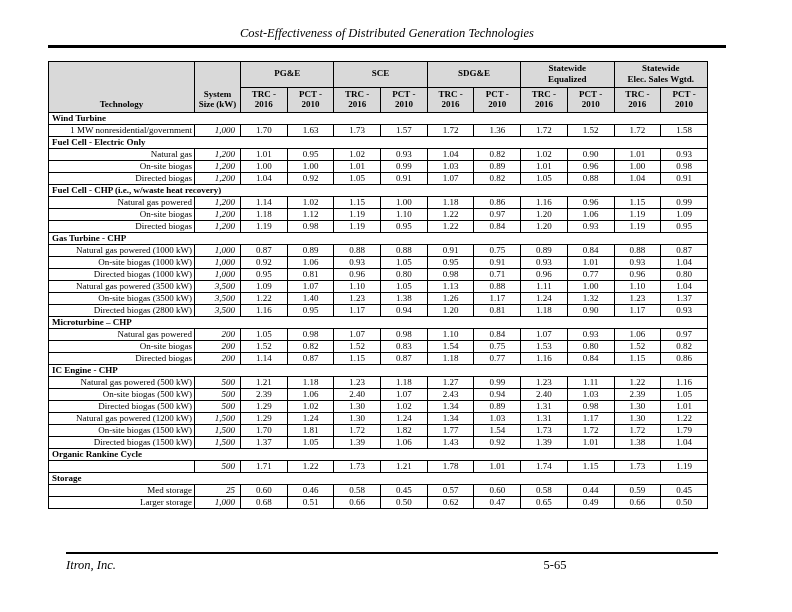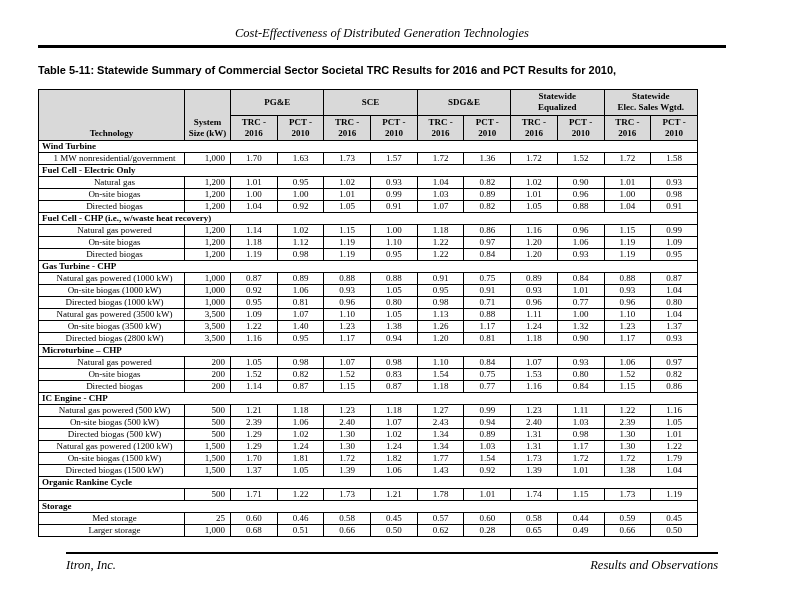--- a/index.html
+++ b/index.html
@@ -1,20 +1,20 @@
 <!DOCTYPE html>
 <html><head>
 <meta charset="utf-8">
 <style>
   * { margin:0; padding:0; box-sizing:border-box; }
   html,body { background:#ffffff; }
   .page {
     width:792px; height:612px; background:#ffffff; position:relative;
     font-family:"Liberation Serif", serif; color:#000;
-    padding:26px 66px 0 38px; overflow:hidden;
+    padding:26px 66px 0 48px; overflow:hidden;
   }
   .running-header {
     text-align:center; font-style:italic; font-size:12.5px;
     padding-bottom:4px; border-bottom:3px solid #000;
   }
   .doc-title {
     font-family:"Liberation Sans", sans-serif; font-weight:bold;
     font-size:11px; margin:13px 0 9px 0; line-height:1.75;
   }
   .doc-title div { white-space:nowrap; }
@@ -28,41 +28,40 @@
     font-size:9px; line-height:1.2; white-space:pre-line; padding:1px 0 2px 0;
   }
   .results-table thead th.tech-h { vertical-align:bottom; padding-bottom:2px; }
   .results-table thead th.size-h { vertical-align:bottom; padding-bottom:2px; }
   .results-table thead th.group-h { vertical-align:middle; }
   .results-table thead th.sub-h { vertical-align:middle; }
   .results-table tbody td { height:12px; line-height:1.1; padding:0 2px; }
   .results-table tr.section-row td {
     font-weight:bold; text-align:left; padding-left:3px;
   }
-  .results-table tr.data-row td.tech { text-align:center; padding-left:8px; }
-  .results-table tr.data-row td.size { text-align:right; padding-right:5px; }
+  .results-table tr.data-row td.tech { text-align:right; padding-left:8px; }
+  .results-table tr.data-row td.size { text-align:right; padding-right:5px;font-style:italic; }
   .results-table tr.data-row td.val { text-align:center; }
   .running-footer {
     position:absolute; left:66px; right:74px; top:552px;
     border-top:2px solid #000; padding-top:4px;
     display:flex; font-size:12.5px;
   }
   .running-footer .f-left  { flex:1; text-align:left; font-style:italic; }
   .running-footer .f-center{ flex:1; text-align:center; }
   .running-footer .f-right { flex:1; text-align:right; font-style:italic; }
 </style>
 </head>
 <body>
 
 <div class="page">
 
   <div class="running-header">Cost-Effectiveness of Distributed Generation Technologies</div>
 
   <div class="doc-title">
-    <div>Table 5-11:  Statewide Summary of Commercial Sector Societal TRC Results for 2016 and PCT Results for 2010,</div>
   </div>
 
   <table class="results-table">
     <colgroup>
       <col style="width:146px">
       <col style="width:46px">
       <col>
         <col>
         <col>
         <col>
@@ -471,27 +470,27 @@
           <td class="val">0.45</td>
         </tr>
         <tr class="data-row">
           <td class="tech">Larger storage</td>
           <td class="size">1,000</td>
           <td class="val">0.68</td>
           <td class="val">0.51</td>
           <td class="val">0.66</td>
           <td class="val">0.50</td>
           <td class="val">0.62</td>
-          <td class="val">0.28</td>
+          <td class="val">0.47</td>
           <td class="val">0.65</td>
           <td class="val">0.49</td>
           <td class="val">0.66</td>
           <td class="val">0.50</td>
         </tr>
       </tbody>
   </table>
 
   <div class="running-footer">
     <span class="f-left">Itron, Inc.</span>
-    <span class="f-right">Results and Observations</span>
+    <span class="f-center">5-65</span>
   </div>
 
 </div>
 
 </body></html>

